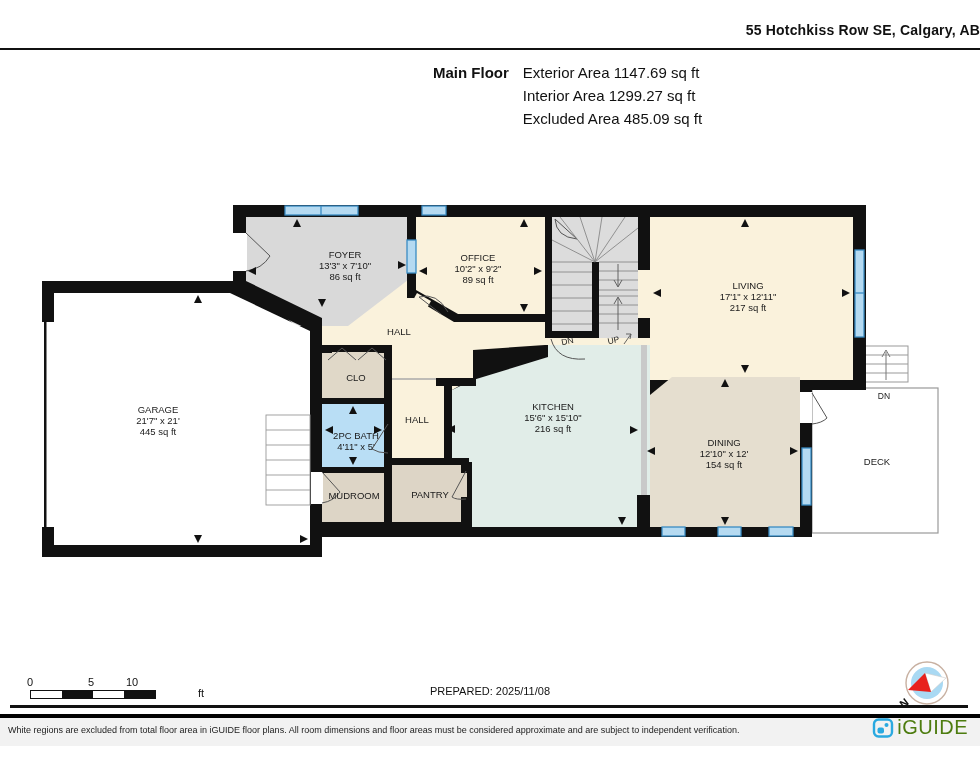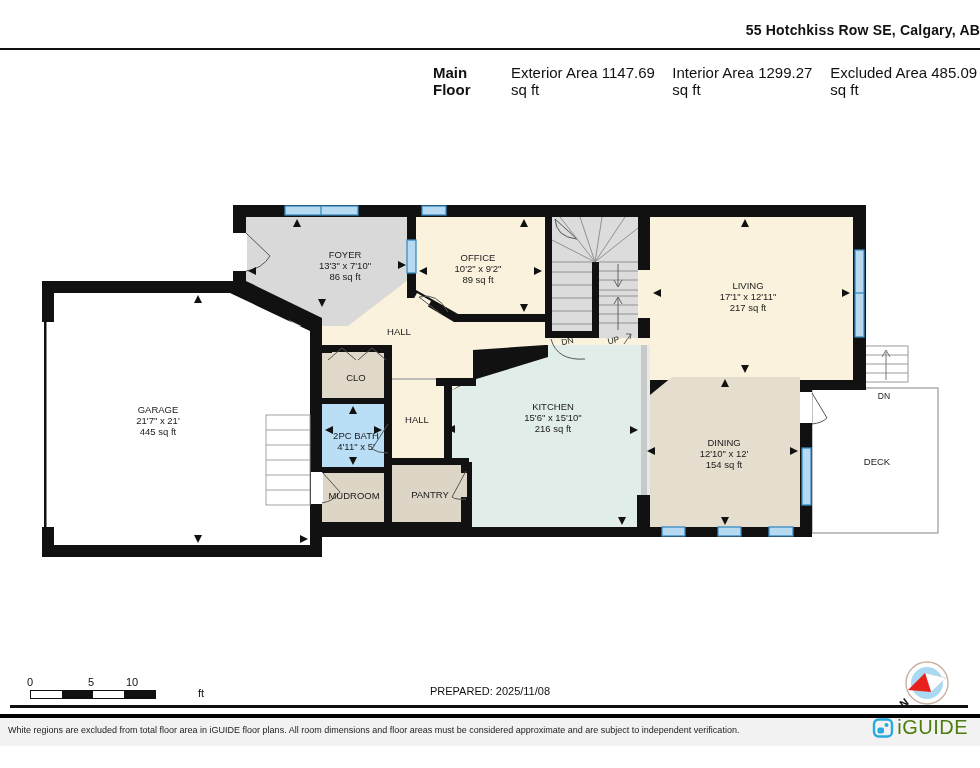--- a/index.html
+++ b/index.html
@@ -3,21 +3,21 @@
 <meta charset="utf-8">
 <style>
   html,body{margin:0;padding:0;background:#fff;}
   .page{position:relative;width:980px;height:768px;background:#ffffff;overflow:hidden;
         font-family:"Liberation Sans", sans-serif;color:#111;}
   .title{position:absolute;top:22px;left:0;width:980px;text-align:right;
          font-size:14px;font-weight:700;letter-spacing:.2px;}
   .title-rule{position:absolute;top:48px;left:0;width:980px;height:2px;background:#111;}
   .stats{position:absolute;top:64px;left:433px;display:flex;gap:14px;font-size:15px;}
   .stats .flabel{font-weight:700;}
-  .stats .lines{display:flex;flex-direction:row;gap:14px;}
+  .stats .lines{display:flex;flex-direction:column;gap:6px;}
   .plan{position:absolute;top:0;left:0;}
   svg text{font-family:"Liberation Sans", sans-serif;}
   .roomname,.roomdim{font-size:9.5px;fill:#1a1a1a;}
   .smalllab{font-size:8.5px;fill:#1a1a1a;}
   .scalebar{position:absolute;top:676px;left:30px;width:190px;height:26px;font-size:11px;}
   .scalebar .t0{position:absolute;left:-3px;top:0;}
   .scalebar .t5{position:absolute;left:58px;top:0;}
   .scalebar .t10{position:absolute;left:96px;top:0;}
   .scalebar .unit{position:absolute;left:132px;top:11px;margin-left:36px;}
   .sbar{position:absolute;top:14px;left:0;width:124px;height:7px;border:1px solid #111;display:flex;}

